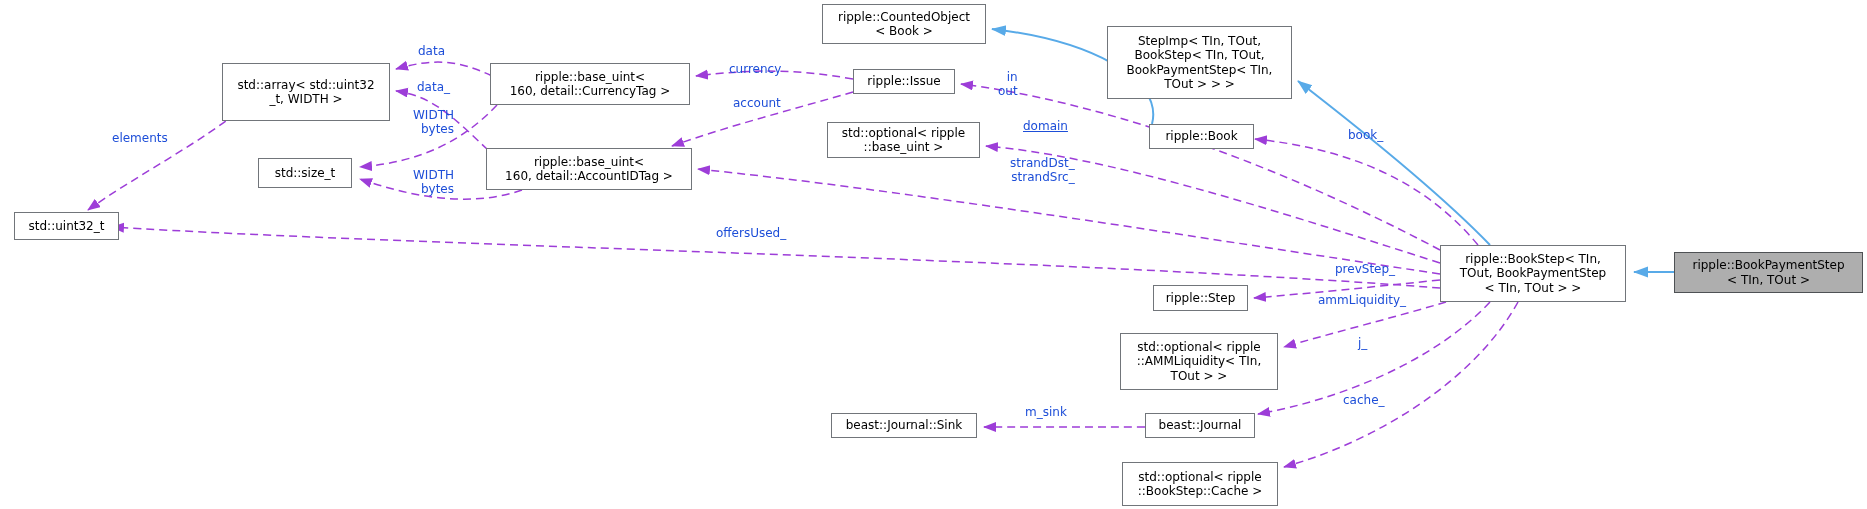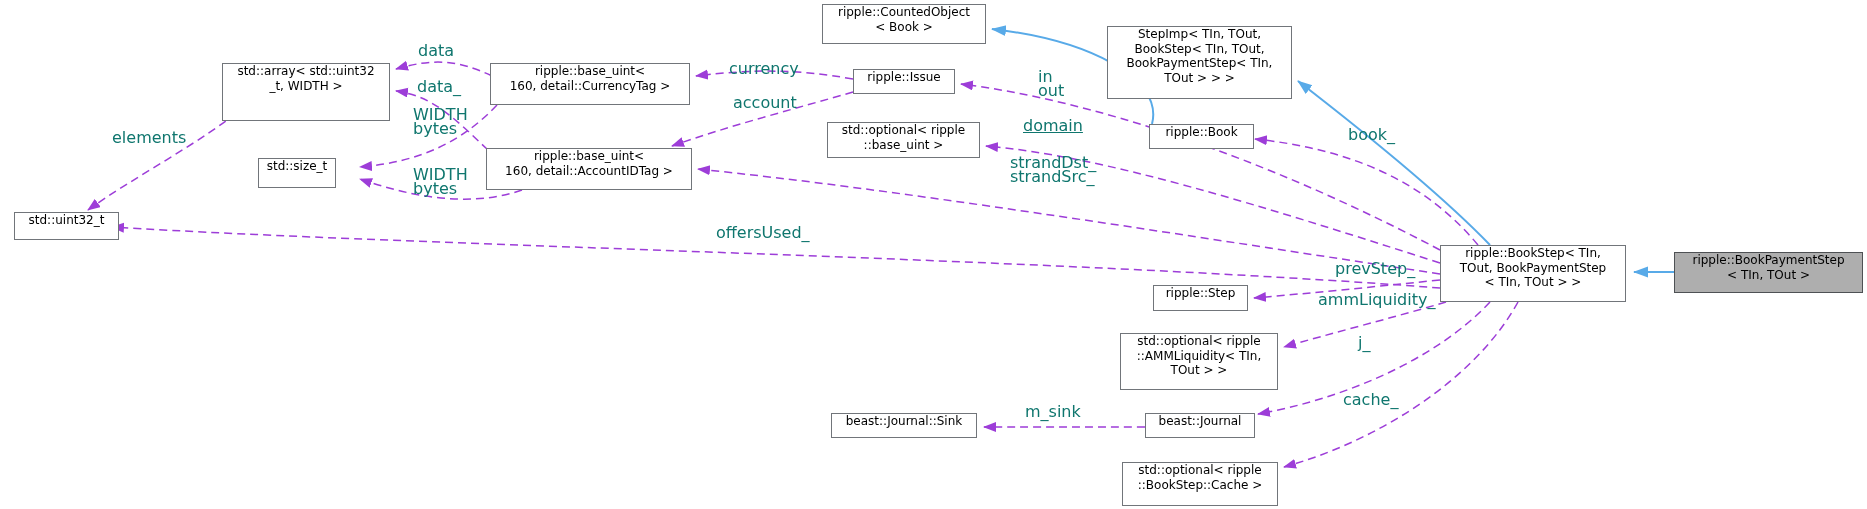--- a/index.html
+++ b/index.html
@@ -10,37 +10,37 @@
     font-family:"DejaVu Sans","Liberation Sans",sans-serif;
     overflow:hidden;
   }
   #edges{position:absolute;left:0;top:0;width:1867px;height:509px;}
   .node{
     position:absolute;
     box-sizing:border-box;
     background:#ffffff;
     border:1px solid #71757a;
     display:flex;flex-direction:column;
-    align-items:center;
+    align-items:center;justify-content:center;
     font-size:12px;line-height:14.5px;
     color:#000000;
     white-space:nowrap;
     text-align:center;
     z-index:2;
   }
   .node.highlight{
     background:#aeaeae;
     border:1.5px solid #4e5154;
   }
   .edge-label{
     position:absolute;
-    font-size:16px;line-height:14px;
-    color:#0f766e;
+    font-size:12px;line-height:14px;
+    color:#1d4ed8;
     white-space:nowrap;
-    text-align:left;
+    text-align:right;
     z-index:3;
   }
   .edge-label span{display:block;}
 </style>
 </head>
 <body>
 
 <div id="canvas">
 
   <svg id="edges" viewBox="0 0 1867 509" xmlns="http://www.w3.org/2000/svg">
@@ -82,21 +82,21 @@
 
   <div class="node" style="left:14px;top:212px;width:105px;height:28px;">
     <span>std::uint32_t</span>
   </div>
 
   <div class="node" style="left:222px;top:63px;width:168px;height:58px;">
     <span>std::array&lt; std::uint32</span>
     <span>_t, WIDTH &gt;</span>
   </div>
 
-  <div class="node" style="left:258px;top:158px;width:78px;height:30px;">
+  <div class="node" style="left:258px;top:158px;width:94px;height:30px;">
     <span>std::size_t</span>
   </div>
 
   <div class="node" style="left:490px;top:63px;width:200px;height:42px;">
     <span>ripple::base_uint&lt;</span>
     <span>160, detail::CurrencyTag &gt;</span>
   </div>
 
   <div class="node" style="left:486px;top:148px;width:206px;height:42px;">
     <span>ripple::base_uint&lt;</span>
@@ -178,21 +178,21 @@
   <div class="edge-label" style="left:413px;top:168px;">
     <span>WIDTH</span>
     <span>bytes</span>
   </div>
   <div class="edge-label" style="left:729px;top:62px;">
     <span>currency</span>
   </div>
   <div class="edge-label" style="left:733px;top:96px;">
     <span>account</span>
   </div>
-  <div class="edge-label" style="left:1038px;top:70px;">
+  <div class="edge-label" style="left:998px;top:70px;">
     <span>in</span>
     <span>out</span>
   </div>
   <div class="edge-label" style="left:1023px;top:119px;text-decoration:underline;">
     <span>domain</span>
   </div>
   <div class="edge-label" style="left:1010px;top:156px;">
     <span>strandDst_</span>
     <span>strandSrc_</span>
   </div>

